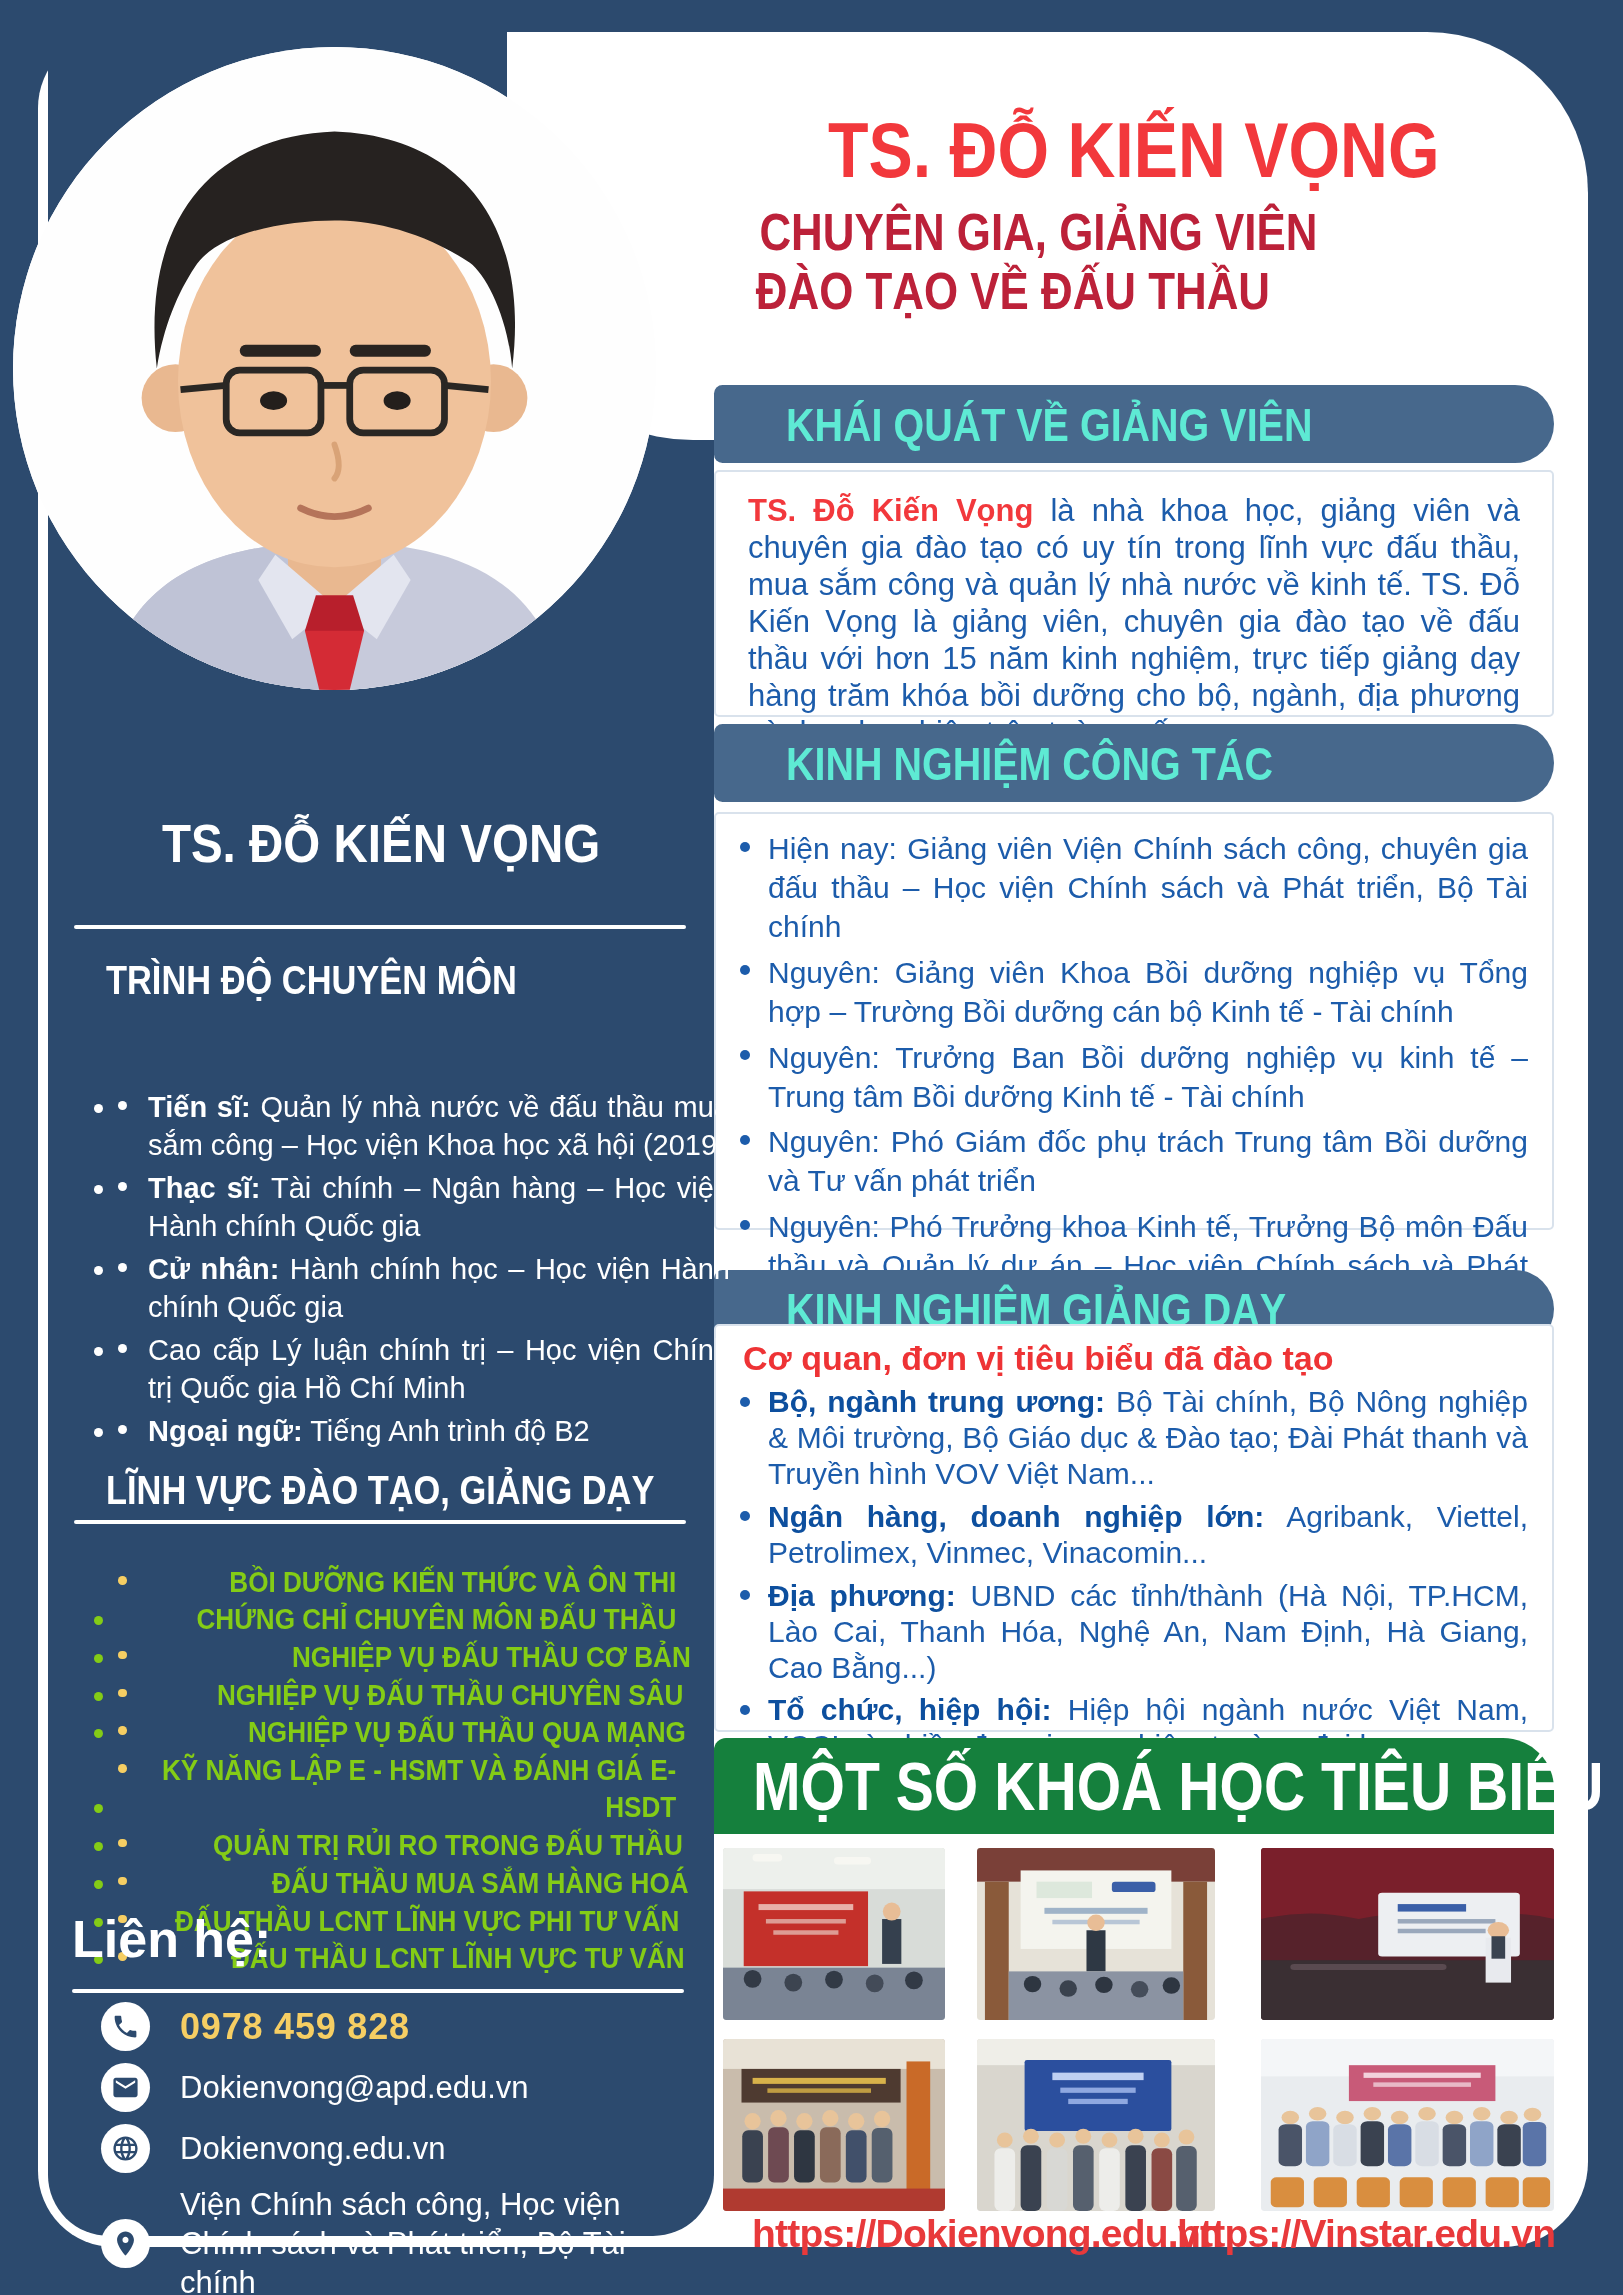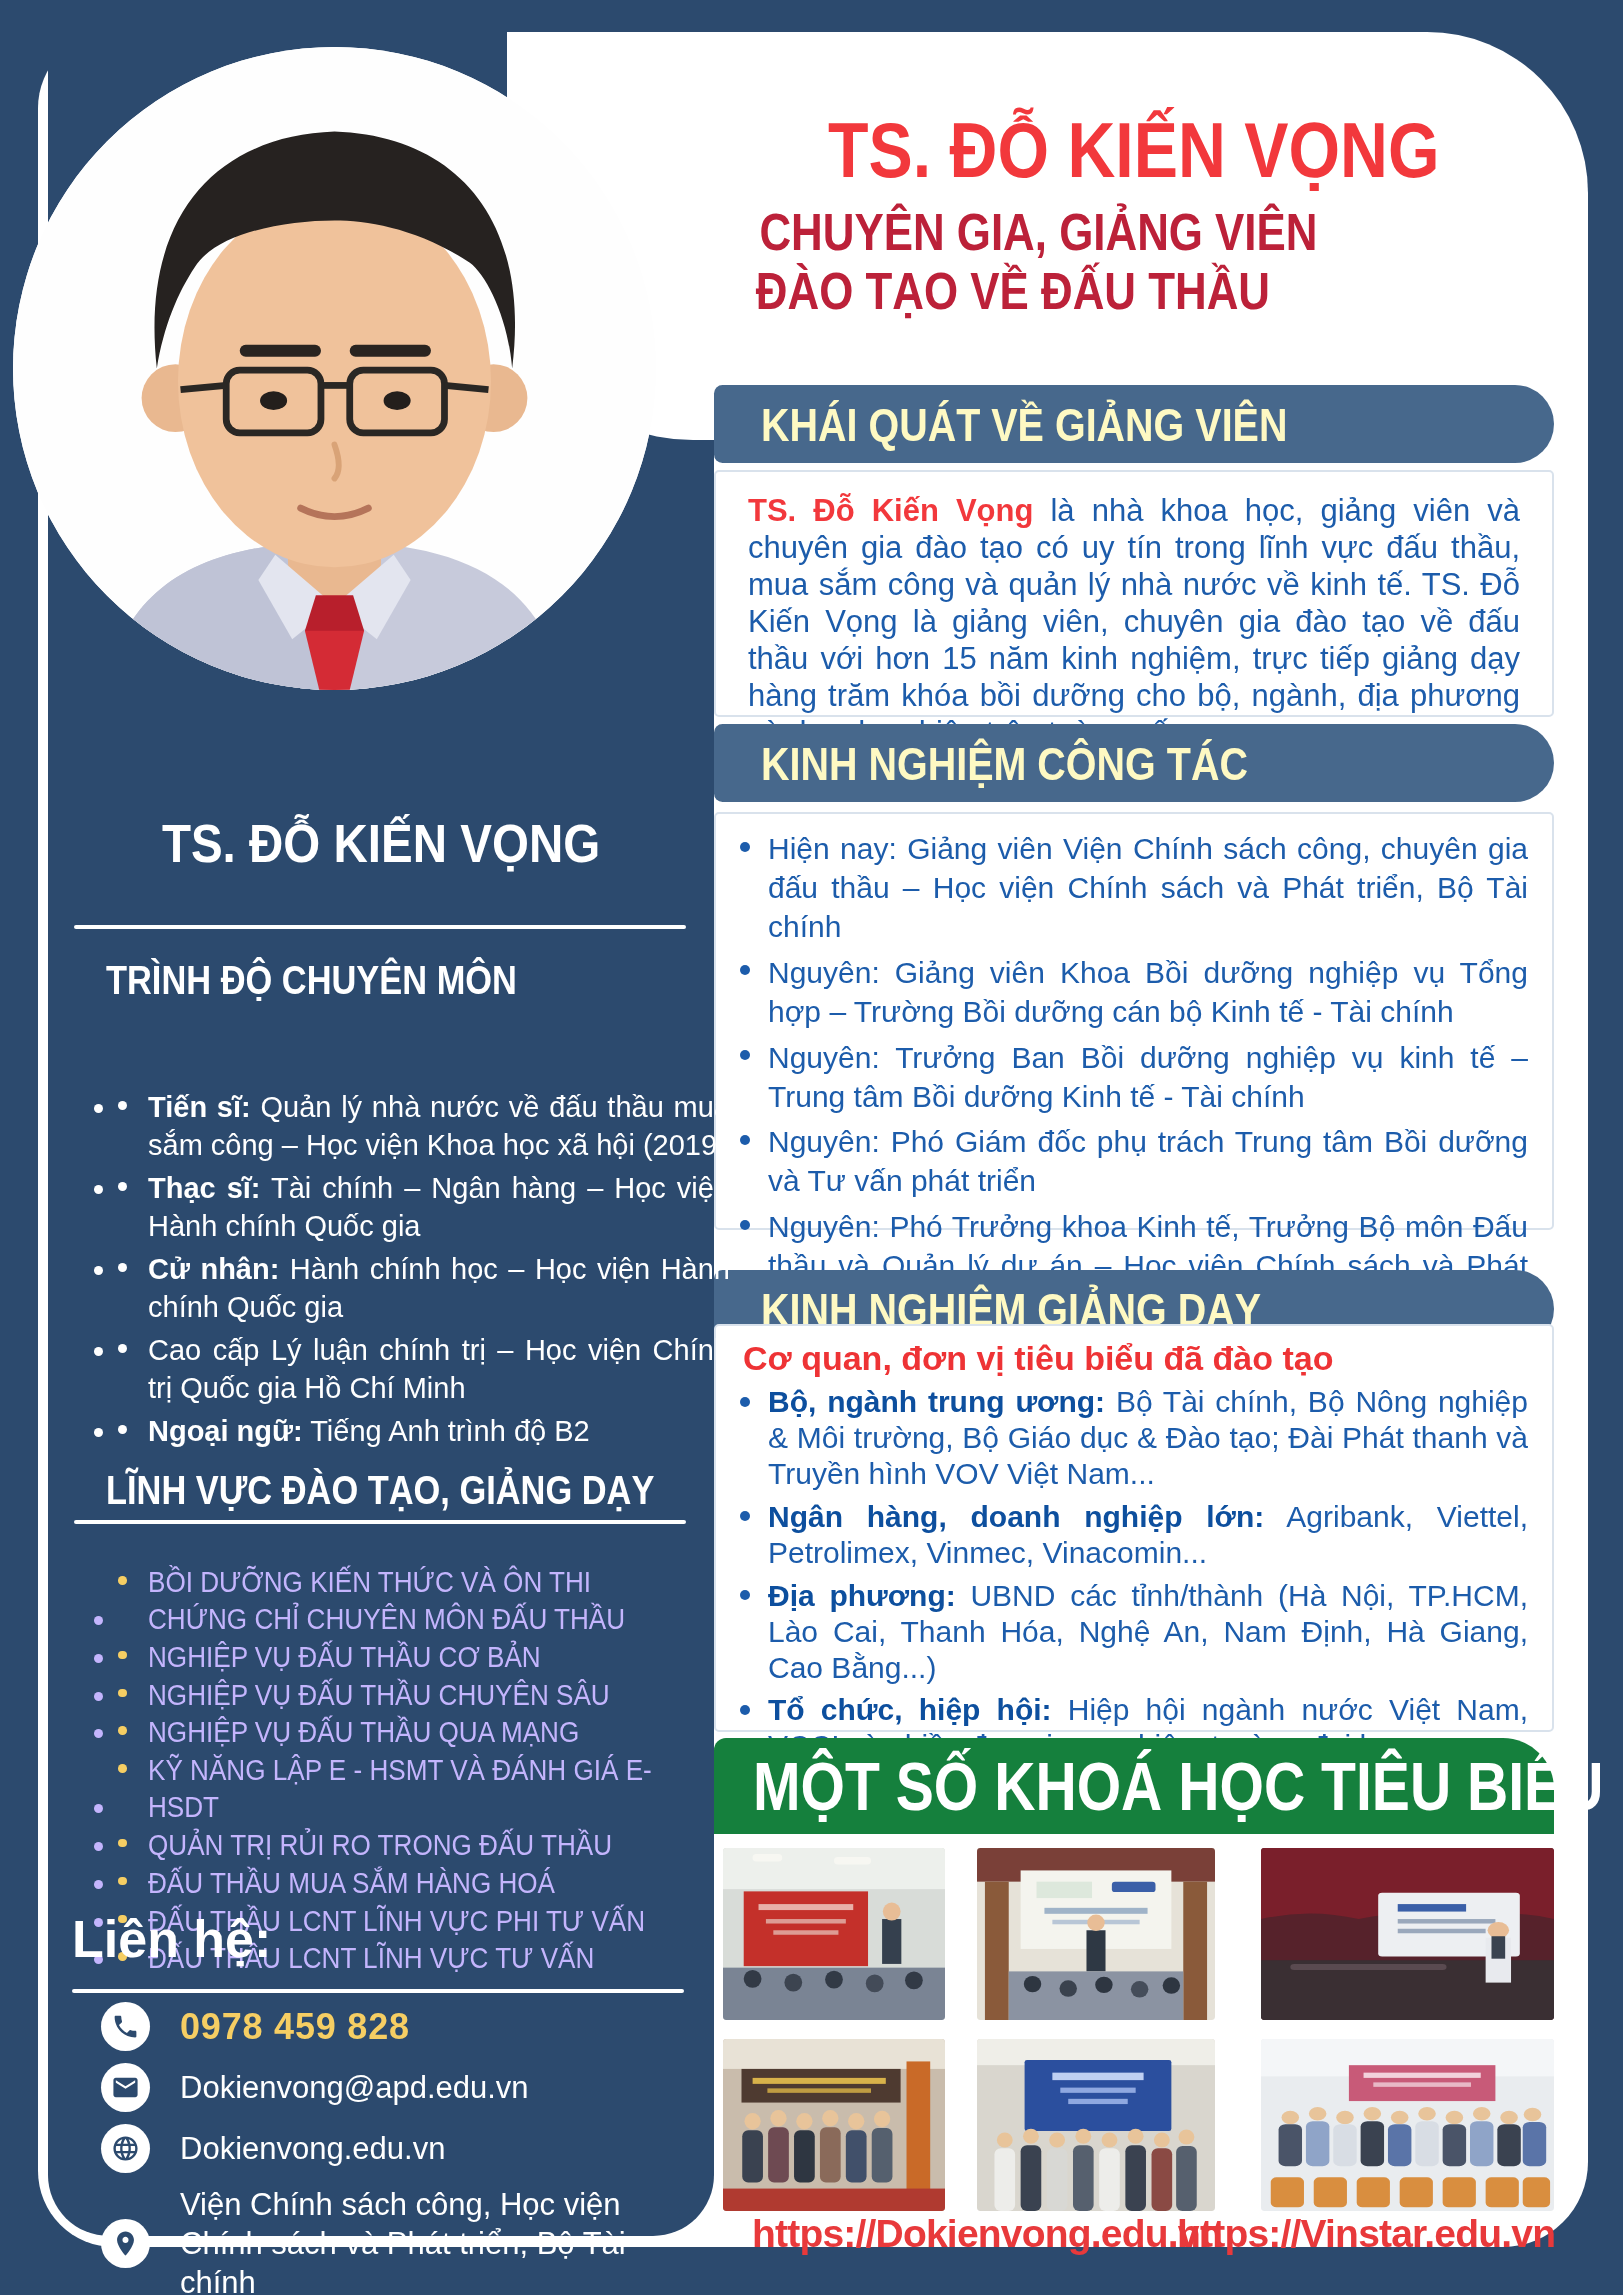--- a/index.html
+++ b/index.html
@@ -16,22 +16,22 @@
   .photo-circle{position:absolute;left:12.7px;top:47px;width:643px;height:643px;border-radius:50%;
                 background:#FFFFFF;overflow:hidden;}
   
   .main-title{position:absolute;left:714px;top:108px;width:840px;text-align:center;
               color:#F2383C;font-size:78px;font-weight:bold;line-height:85px;}
   .main-title .cond{display:inline-block;transform:scaleX(.85);transform-origin:center;white-space:nowrap;}
   .sub-title{position:absolute;left:714px;top:203px;width:840px;
              color:#BC2139;font-size:51px;font-weight:bold;line-height:59px;}
   .sub-title .cond{display:inline-block;transform:scaleX(.86);transform-origin:center;white-space:nowrap;}
   .pill{position:absolute;left:714px;width:840px;height:78px;background:#47688C;
-        border-radius:8.5px 39px 39px 8.5px;display:flex;align-items:center;padding-left:47px;
-        box-sizing:border-box;color:#fef9c3;}
+        border-radius:8.5px 39px 39px 8.5px;display:flex;align-items:center;padding-left:72px;
+        box-sizing:border-box;color:#5eead4;}
   .pill-text{font-size:47px;font-weight:bold;transform:scaleX(.84);transform-origin:left center;white-space:nowrap;}
   #pill-overview{top:385px;} #pill-experience{top:724px;} #pill-teaching{top:1238px;margin-top:32px;}
   .cbox{position:absolute;left:714px;width:840px;background:#fff;border:2.5px solid #D9E2EC;
         border-radius:5px;box-sizing:border-box;color:#1C5CAB;}
   #box-overview{top:470px;height:247px;padding:20px 32px 0 32px;font-size:31px;line-height:37px;text-align:justify;}
   #box-overview .lead{color:#F2383C;font-weight:bold;}
   #box-experience{top:812px;height:418px;padding:15px 24px 0 15px;font-size:30px;line-height:39px;}
   #box-teaching{top:1324px;height:408px;padding:12px 24px 0 15px;font-size:30px;line-height:36px;}
   .teach-label{color:#EE3335;font-weight:bold;font-size:34px;line-height:41px;padding-left:12px;margin-bottom:5px;}
   ul.blist{list-style:none;margin:0;padding:0;}
@@ -58,21 +58,21 @@
   #rule-1{left:74px;top:925px;width:612px;}
   #rule-2{left:74px;top:1520px;width:612px;}
   #rule-3{left:72px;top:1989px;width:612px;}
   .sb-sec-title{position:absolute;left:106px;color:#fff;font-size:40px;font-weight:bold;}
   .sb-sec-title .cond{display:inline-block;transform:scaleX(.86);transform-origin:left center;white-space:nowrap;}
   #qual-title{top:958px;} #fields-title{top:1468px;}
   .sb-qual{position:absolute;left:78px;top:1059px;width:612px;color:#fff;font-size:29px;line-height:38px;}
   .sb-qual li{position:relative;padding-left:30px;text-align:justify;margin-bottom:5px;}
   .sb-qual li::before{content:"";position:absolute;left:0;top:12.7px;width:9.3px;height:9.3px;border-radius:50%;background:#fff;}
   .sb-qual .qlead{font-weight:bold;}
-  .sb-fields{position:absolute;left:78px;top:1535px;width:617px;color:#c4b5fd;font-size:29px;line-height:37px;font-weight:normal;}
+  .sb-fields{position:absolute;left:78px;top:1535px;width:617px;color:#84cc16;font-size:29px;line-height:37px;font-weight:bold;text-align:right;}
   .sb-fields li{position:relative;padding-left:30px;margin-bottom:0.8px;}
   .sb-fields li::before{content:"";position:absolute;left:0;top:12px;width:8.5px;height:8.5px;border-radius:50%;background:#F6CE63;}
   .sb-fields .cond{display:inline-block;transform:scaleX(.9);transform-origin:left center;}
   .contact-title{position:absolute;left:72px;top:1909px;color:#fff;font-size:52px;font-weight:bold;text-align:right;}
   .crow{position:absolute;left:101px;display:flex;align-items:center;color:#fff;font-size:31px;}
   .crow .cicon{width:49px;height:49px;border-radius:50%;background:#fff;display:flex;align-items:center;
                justify-content:center;margin-right:30px;flex:0 0 49px;}
   .crow svg{width:29px;height:29px;fill:#2C4A6E;}
   #crow-phone{top:2002px;} #crow-mail{top:2063px;} #crow-web{top:2124px;} #crow-addr{top:2185px;width:558px;}
   #crow-phone .ctext{color:#F6CE63;font-weight:bold;font-size:36px;letter-spacing:0.8px;}

